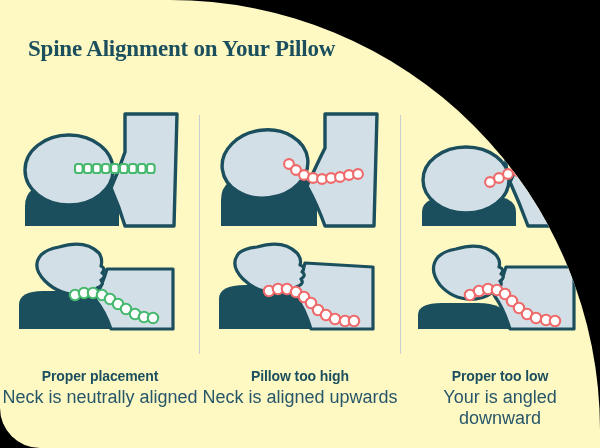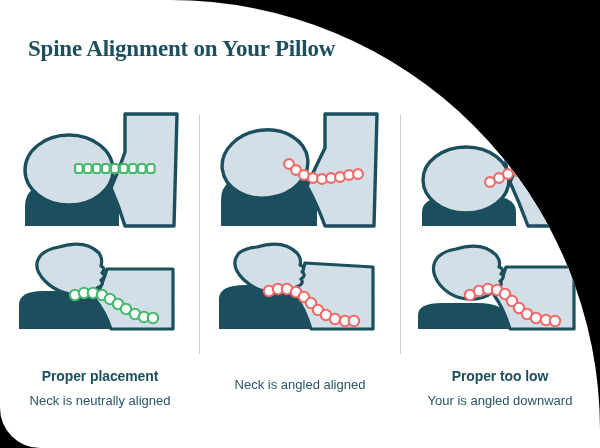--- a/index.html
+++ b/index.html
@@ -13,21 +13,21 @@
     height: 448px;
     overflow: hidden;
     background: #000000;
   }
   
   #card {
     position: absolute;
     left: 0; top: 0;
     width: 600px;
     height: 448px;
-    background: #ffffff;
+    background: #fef9c3;
     border-top-right-radius: 430px 430px;
     border-bottom-left-radius: 40px;
     overflow: hidden;
   }
   #title {
     position: absolute;
     left: 28px;
     top: 36px;
     font-family: "Liberation Serif", "DejaVu Serif", serif;
     font-weight: bold;
@@ -116,23 +116,23 @@
     font-family: "Liberation Sans", sans-serif;
     color: #1b4f5e;
   }
   .cap-head {
     font-weight: bold;
     font-size: 14px;
     letter-spacing: -0.1px;
     display: block;
   }
   .cap-sub {
-    font-size: 13px;
+    font-size: 18px;
     display: block;
-    margin-top: 9px;
+    margin-top: 3px;
     color: #27566a;
   }
 </style>
 </head>
 <body>
 
 <div id="stage">
   <div id="card">
 
     <div id="title">Spine Alignment on Your Pillow</div>
@@ -297,21 +297,22 @@
       </div>
 
     </div>
 
     <div id="captions">
       <div class="cap">
         <span class="cap-head">Proper placement</span>
         <span class="cap-sub">Neck is neutrally aligned</span>
       </div>
       <div class="cap">
-        <span class="cap-sub">Neck is angled aligned</span>
+        <span class="cap-head">Pillow too high</span>
+        <span class="cap-sub">Neck is aligned upwards</span>
       </div>
       <div class="cap">
         <span class="cap-head">Proper too low</span>
         <span class="cap-sub">Your is angled downward</span>
       </div>
     </div>
 
   </div>
 </div>
 

